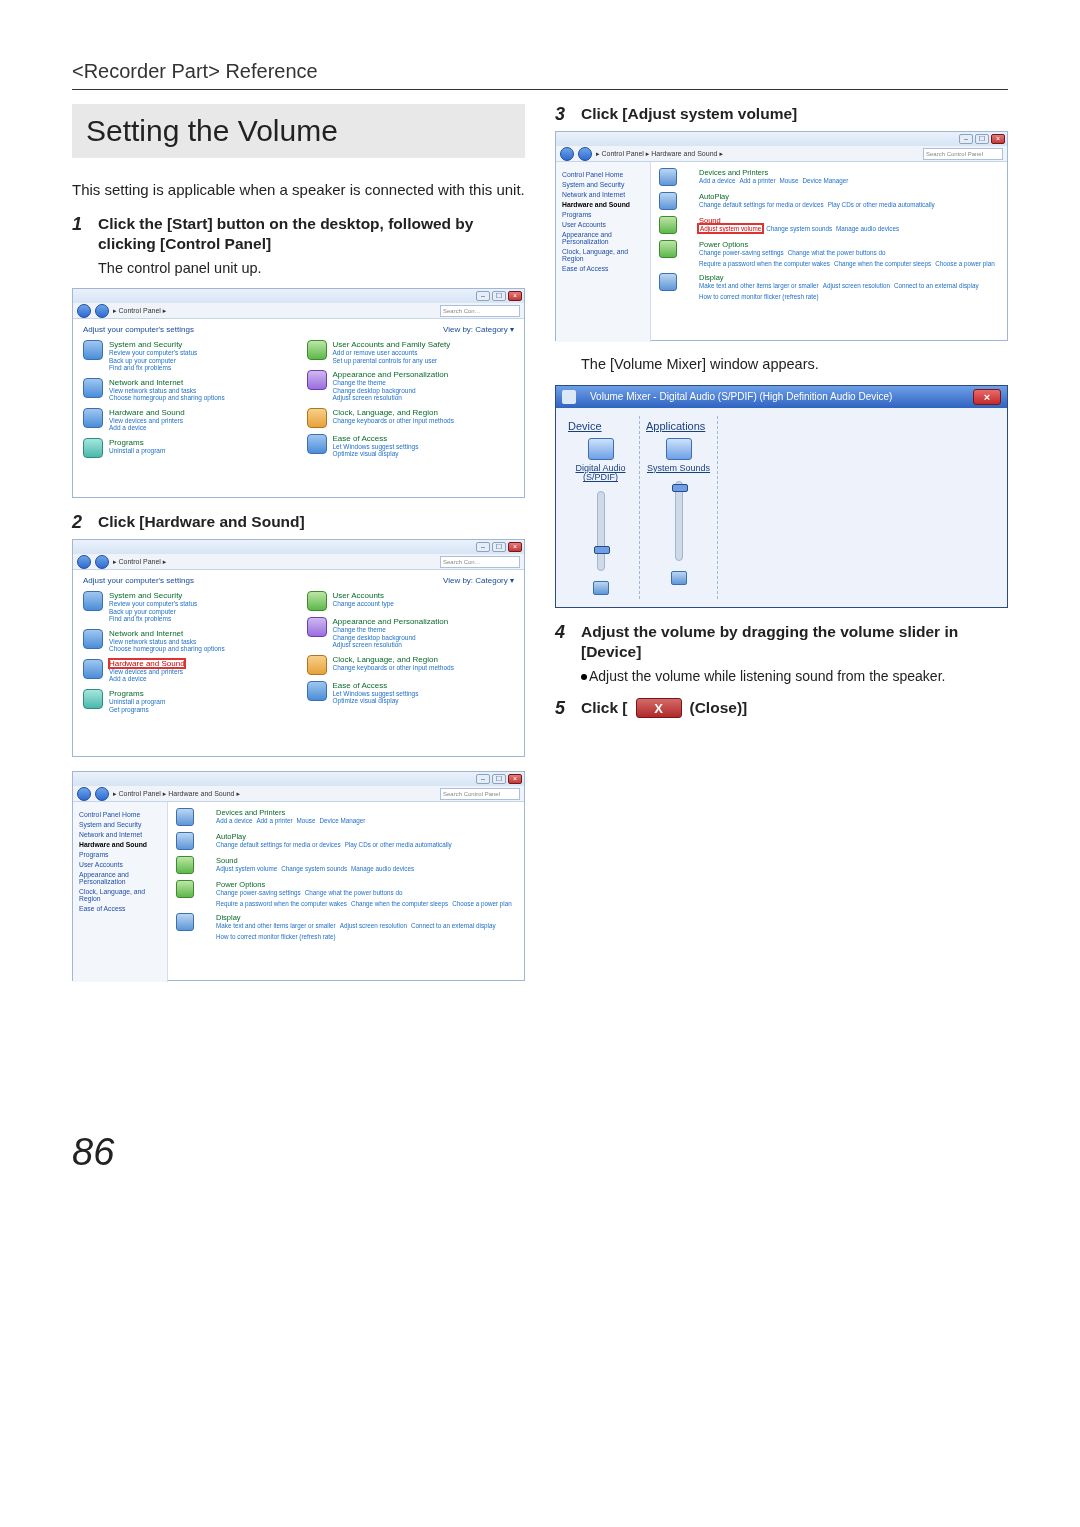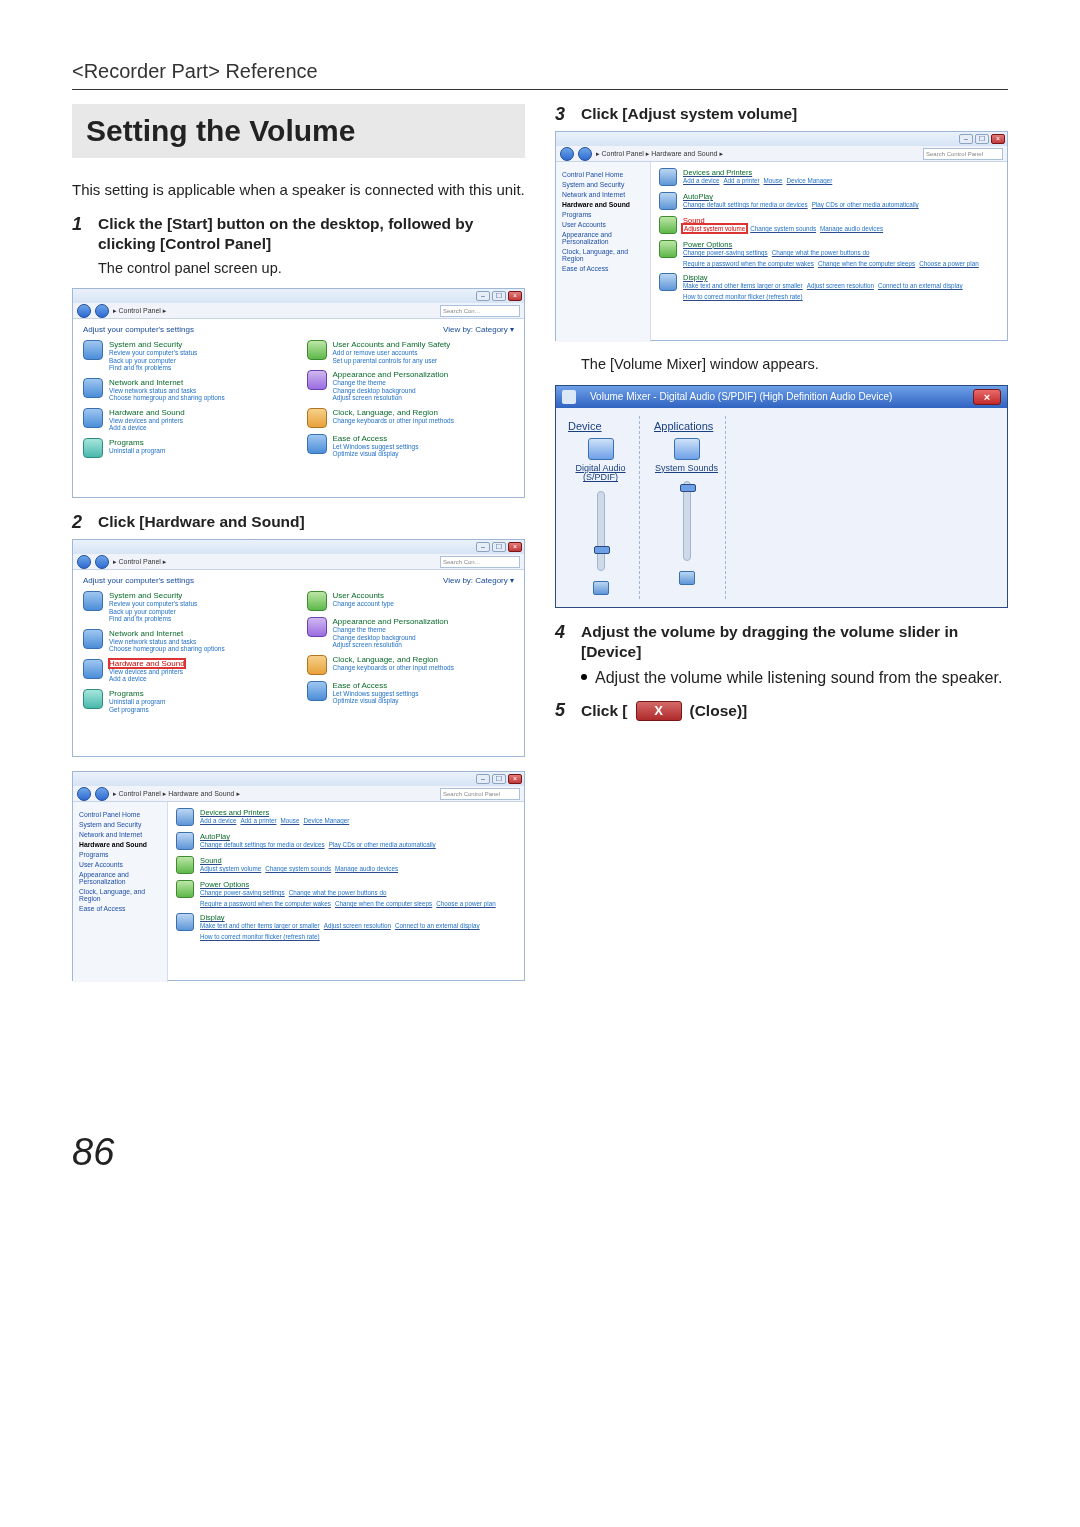--- a/index.html
+++ b/index.html
@@ -3,27 +3,27 @@
 <meta charset="utf-8">
 <style>
   * { box-sizing: border-box; margin: 0; padding: 0; }
   html, body { width: 1080px; height: 1527px; background: #fff; font-family: Arial, Helvetica, sans-serif; color: #222; }
   .page { position: relative; width: 1080px; height: 1198px; padding: 60px 72px 40px 72px; }
   .breadcrumb { font-size: 20px; color: #333; margin-bottom: 6px; }
   .rule { border: none; border-top: 1px solid #333; margin-bottom: 14px; }
   .columns { display: flex; gap: 30px; }
   .col { flex: 1 1 0; min-width: 0; }
   .title-bar { background: #e8e8e8; padding: 10px 14px; margin-bottom: 22px; }
-  .title-bar h1 { font-size: 30px; font-weight: bold; }
+  .title-bar h1 { font-size: 30px; font-weight: normal; }
   .intro { font-size: 15px; line-height: 1.35; margin-bottom: 14px; }
   .step { display: flex; align-items: flex-start; gap: 8px; margin-top: 10px; }
   .step .num { font-size: 18px; font-style: italic; font-weight: bold; min-width: 18px; }
   .step .text { font-size: 15.5px; font-weight: bold; line-height: 1.3; }
   .substep { font-size: 14.5px; margin: 4px 0 10px 26px; line-height: 1.35; }
-  .bullet { display: flex; gap: 8px; margin: 4px 0 12px 26px; font-size: 16px; line-height: 1.35; }
+  .bullet { display: flex; gap: 2px; margin: 4px 0 12px 26px; font-size: 14px; line-height: 1.35; }
   .bullet .dot { width: 6px; height: 6px; border-radius: 50%; background: #000; margin-top: 7px; flex-shrink: 0; }
   .step5 { display: flex; align-items: center; gap: 8px; margin-top: 10px; font-size: 15.5px; font-weight: bold; }
   .step5 .num { font-size: 18px; font-style: italic; font-weight: bold; min-width: 18px; }
   .close-chip { display: inline-flex; align-items: center; justify-content: center; width: 46px; height: 20px; border-radius: 3px; background: linear-gradient(#d46a6a,#b02a2a); color: #fff; font-weight: bold; font-size: 13px; border: 1px solid #7a1515; }
   .page-num { position: absolute; left: 72px; bottom: 24px; font-size: 38px; font-style: italic; font-family: Liberation Sans, sans-serif; }
 
   
   .mockwin { border: 1px solid #9fb7d4; background: #fff; margin: 6px 0 14px 0; font-size: 8px; color: #2b4a8b; position: relative; }
   .mockwin .titlebar { height: 14px; background: linear-gradient(#eaf1fb,#d7e4f5); display: flex; justify-content: flex-end; align-items: center; padding: 0 2px; gap: 2px; }
   .winbtn { width: 14px; height: 10px; border: 1px solid #8ca3c0; background: #e6edf6; border-radius: 2px; font-size: 7px; text-align: center; line-height: 8px; }
@@ -47,35 +47,35 @@
   .cp-label .hd { color:#0a6a2a; font-size:8px; display:block; }
   .cp-label .sub { color:#1f6fc8; font-size:6.5px; display:block; }
   .hl { outline: 2px solid #d33; outline-offset: -1px; }
 
   
   .hs-body { display:flex; min-height: 180px; }
   .hs-side { width: 95px; background:#f3f6fb; border-right:1px solid #d2def0; padding:6px 6px; }
   .hs-side a { display:block; color:#1f4fa8; font-size:6.8px; margin:3px 0; }
   .hs-side a.sel { font-weight:bold; color:#000; }
   .hs-main { flex:1; padding:6px 8px; }
-  .hs-item { display:flex; gap:6px; margin-bottom:6px;text-decoration:underline; }
+  .hs-item { display:flex; gap:22px; margin-bottom:6px; }
   .hs-ico { width:18px; height:18px; border-radius:3px; background: linear-gradient(#bcd6f2,#5e96d8); border:1px solid #3a6fb0; flex-shrink:0; }
   .hs-ico.green { background: linear-gradient(#bde6a6,#5db84a); border-color:#3e8a2f; }
   .hs-label .hd { color:#0a6a2a; font-size:7.5px; display:block; }
   .hs-label .sub { color:#1f6fc8; font-size:6.3px; display:block; }
   .hs-label .subs { display:flex; flex-wrap:wrap; gap:4px; }
   .sound-hl { outline:2px solid #d33; padding:0 1px; }
 
   
   .vm { border:1px solid #2a4a80; background:#eef3fb; margin:6px 0 14px 0; font-size:10px; color:#222; }
   .vm .titlebar2 { height:22px; background: linear-gradient(#6ea0e8,#2f63c0); display:flex; align-items:center; padding:0 6px; color:#fff; font-size:10px;gap:8px; }
   .vm .titlebar2 .spk { width:14px; height:14px; background:#dde8f7; border-radius:2px; margin-right:6px; }
   .vm .titlebar2 .t { flex:1; white-space:nowrap; overflow:hidden; text-overflow:ellipsis; }
   .vm .closebtn { width:28px; height:16px; background:linear-gradient(#e86a6a,#c22a2a); border:1px solid #7a1515; border-radius:3px; color:#fff; font-weight:bold; font-size:11px; text-align:center; line-height:14px; }
-  .vm-body { display:flex; min-height:190px; padding:8px 6px; gap:8px; }
+  .vm-body { display:flex; min-height:190px; padding:8px 6px; gap:0; }
   .vm-col { width:78px; border-right:1px dashed #9fb7d4; padding:4px 6px; display:flex; flex-direction:column; align-items:center; }
   .vm-col:last-child { border-right:none; }
   .vm-head { font-size:11px; text-decoration:underline; color:#1a3f80; margin-bottom:6px; align-self:flex-start; }
   .vm-ico { width:26px; height:22px; background:linear-gradient(#cfe2f8,#6ea0e8); border:1px solid #3a6fb0; border-radius:3px; margin-bottom:4px; }
   .vm-name { font-size:9px; text-align:center; color:#1a3f80; text-decoration:underline; line-height:1.1; margin-bottom:8px; }
   .vm-slider { width:8px; height:80px; background:#cfd9e8; border:1px solid #9fb7d4; border-radius:4px; margin-bottom:10px; position:relative; }
   .vm-slider .thumb { position:absolute; left:-4px; width:16px; height:8px; background:#6ea0e8; border:1px solid #2a4a80; border-radius:2px; }
   .vm-spkico { width:16px; height:14px; background:linear-gradient(#bcd6f2,#5e96d8); border:1px solid #3a6fb0; border-radius:2px; }
 
 </style>
@@ -92,21 +92,21 @@
       <div class="title-bar">
         <h1>Setting the Volume</h1>
       </div>
 
       <p class="intro">This setting is applicable when a speaker is connected with this unit.</p>
 
       <div class="step">
         <span class="num">1</span>
         <span class="text">Click the [Start] button on the desktop, followed by clicking [Control Panel]</span>
       </div>
-      <p class="substep">The control panel screen up.</p>
+      <p class="substep">The control panel unit up.</p>
 
       <div class="mockwin" style="height:210px;">
         <div class="titlebar">
           <div class="winbtn">–</div>
           <div class="winbtn">☐</div>
           <div class="winbtn red">×</div>
         </div>
         <div class="crumbbar">
           <div class="navcircle"></div>
           <div class="navcircle"></div>

